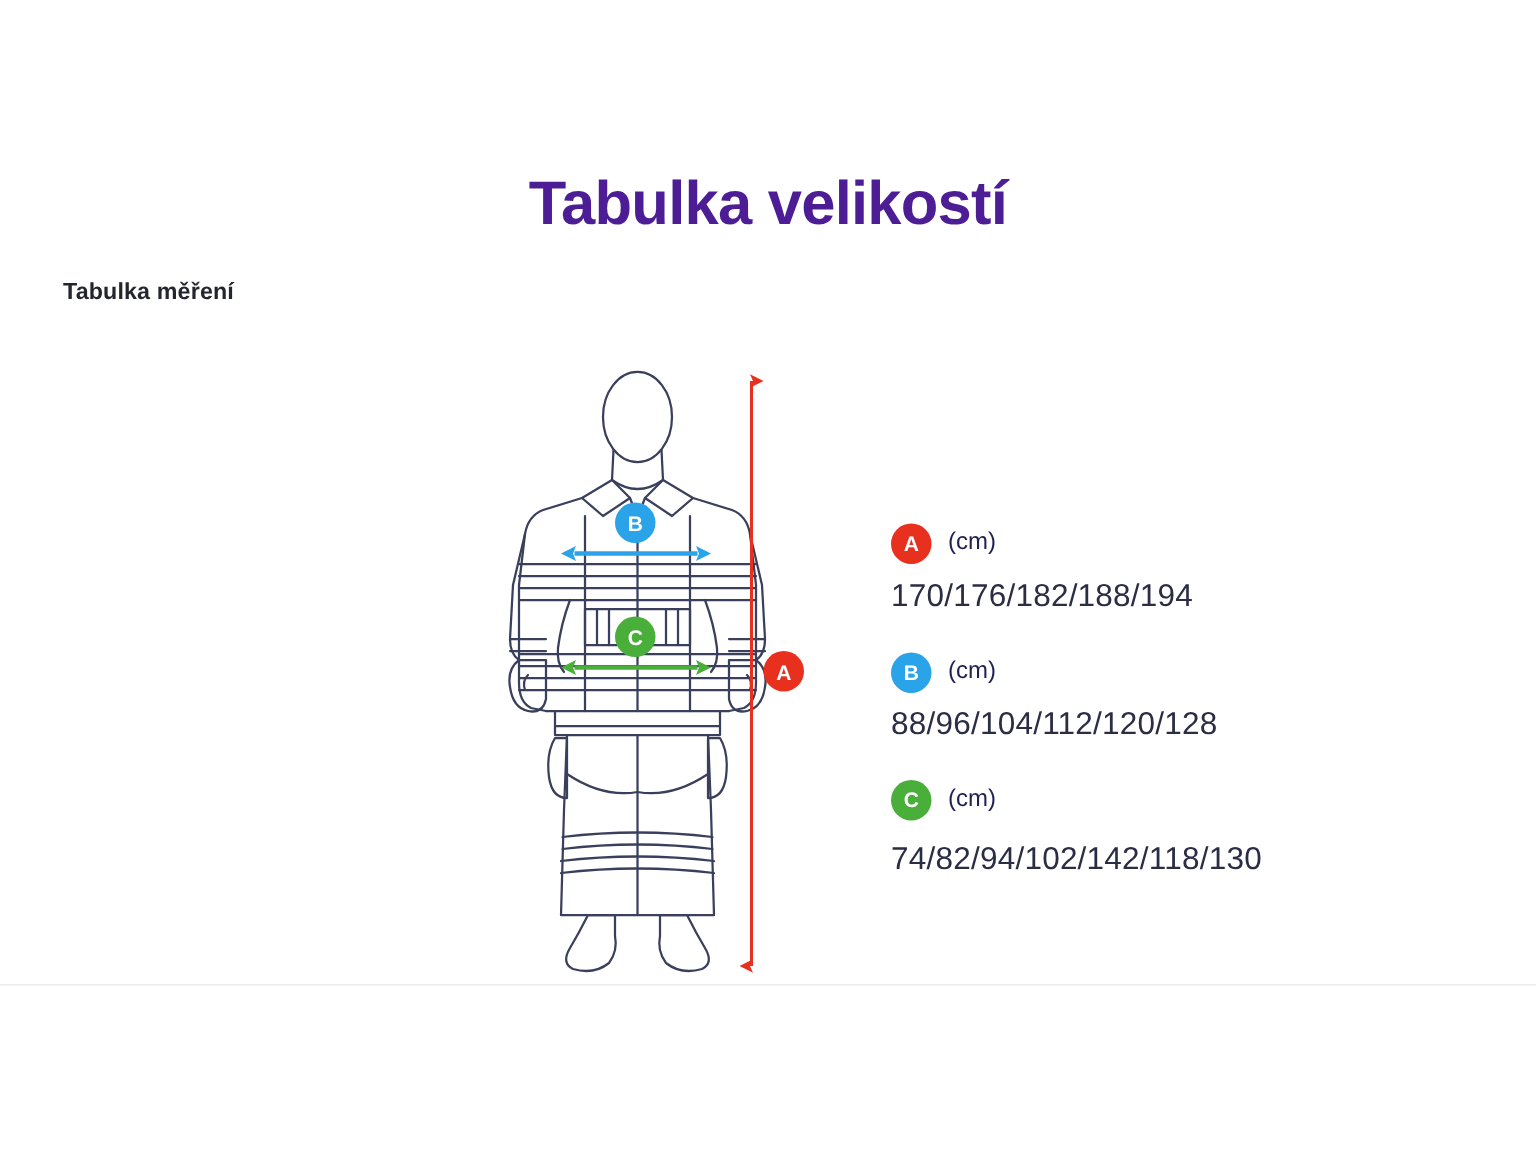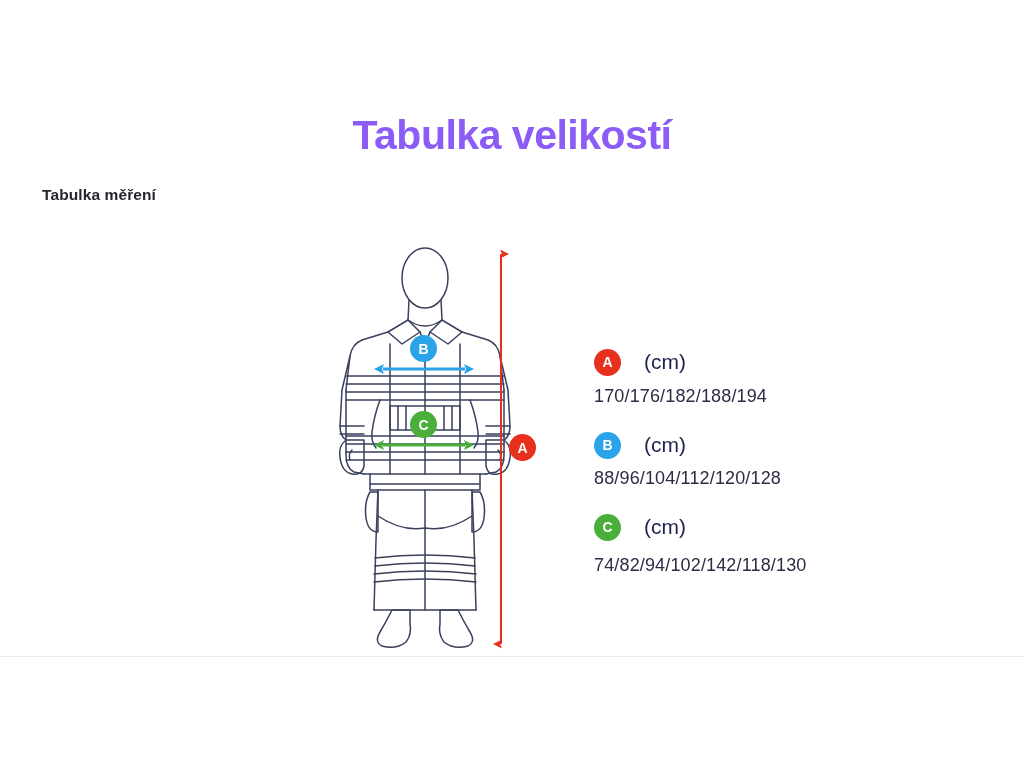--- a/index.html
+++ b/index.html
@@ -38,21 +38,21 @@
 
   .page-title {
     position: absolute;
     left: 0;
     top: 112px;
     width: 1024px;
     text-align: center;
     font-size: 41px;
     font-weight: bold;
     letter-spacing: -0.5px;
-    color: #8b5cf6;
+    color: #4c1d95;
     font-family: "Liberation Sans", sans-serif;
   }
 
   .section-label {
     position: absolute;
     left: 42px;
     top: 186px;
     font-size: 15.5px;
     font-weight: bold;
     color: #23262c;
@@ -123,28 +123,28 @@
     border-radius: 50%;
     display: flex;
     align-items: center;
     justify-content: center;
     color: #ffffff;
     font-size: 14px;
     font-weight: bold;
     flex: 0 0 auto;
   }
   .legend-unit {
-    margin-left: 23px;
-    font-size: 21px;
+    margin-left: 11px;
+    font-size: 16px;
     color: #1f2251;
     font-weight: normal;
   }
   .legend-values {
     margin-top: 9px;
-    font-size: 18px;
+    font-size: 21px;
     color: #2a2d44;
     letter-spacing: 0.15px;
   }
   .legend-row.row-a .legend-values { margin-top: 10px; }
   .legend-row.row-b { margin-top: 24px; }
   .legend-row.row-c { margin-top: 24px; }
   .legend-row.row-b .legend-values { }
   .legend-row.row-c .legend-values { margin-top: 14px; }
 </style>
 </head>

